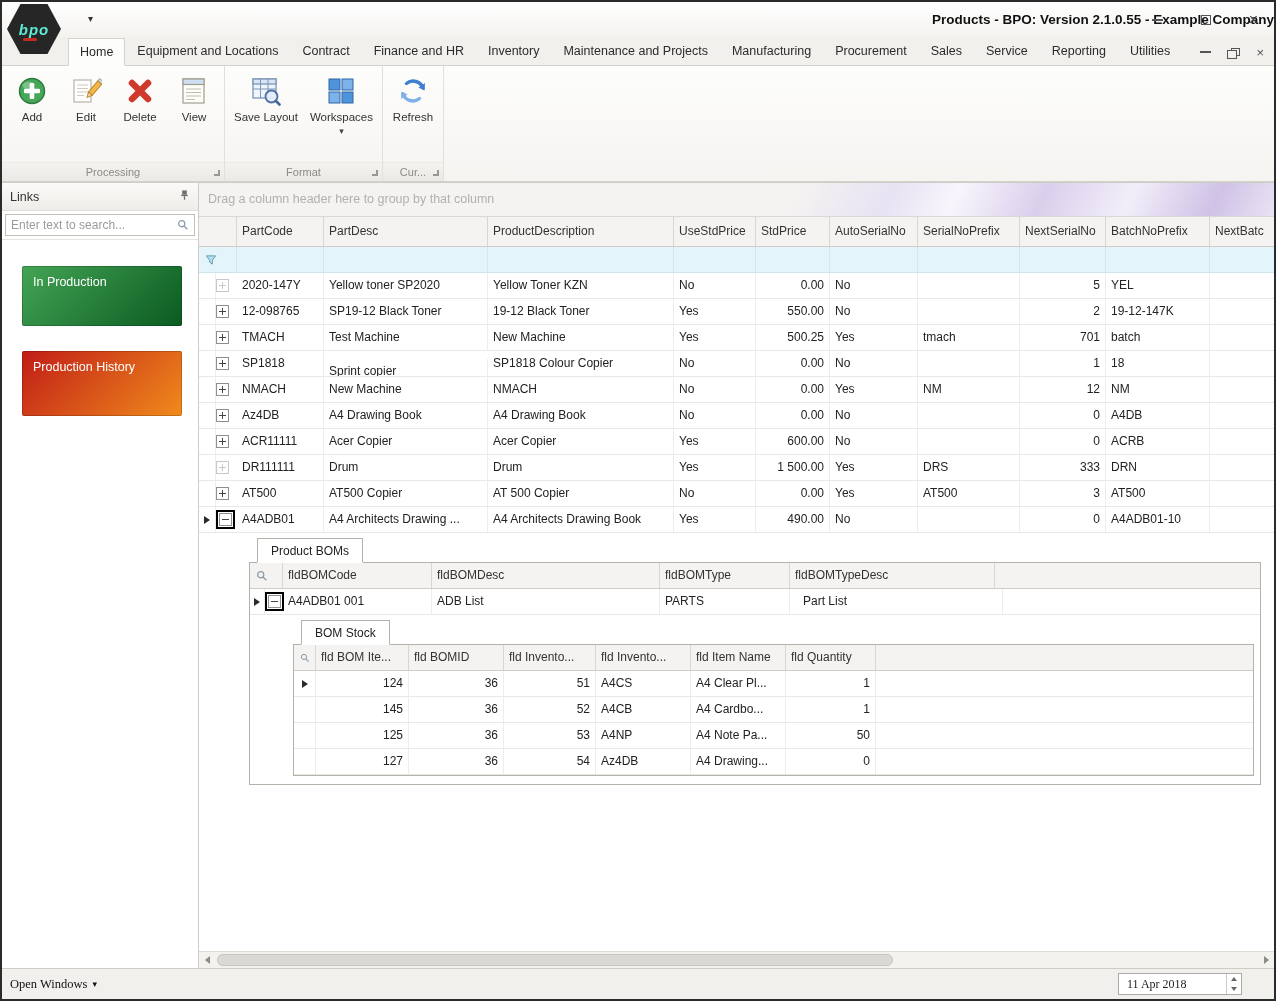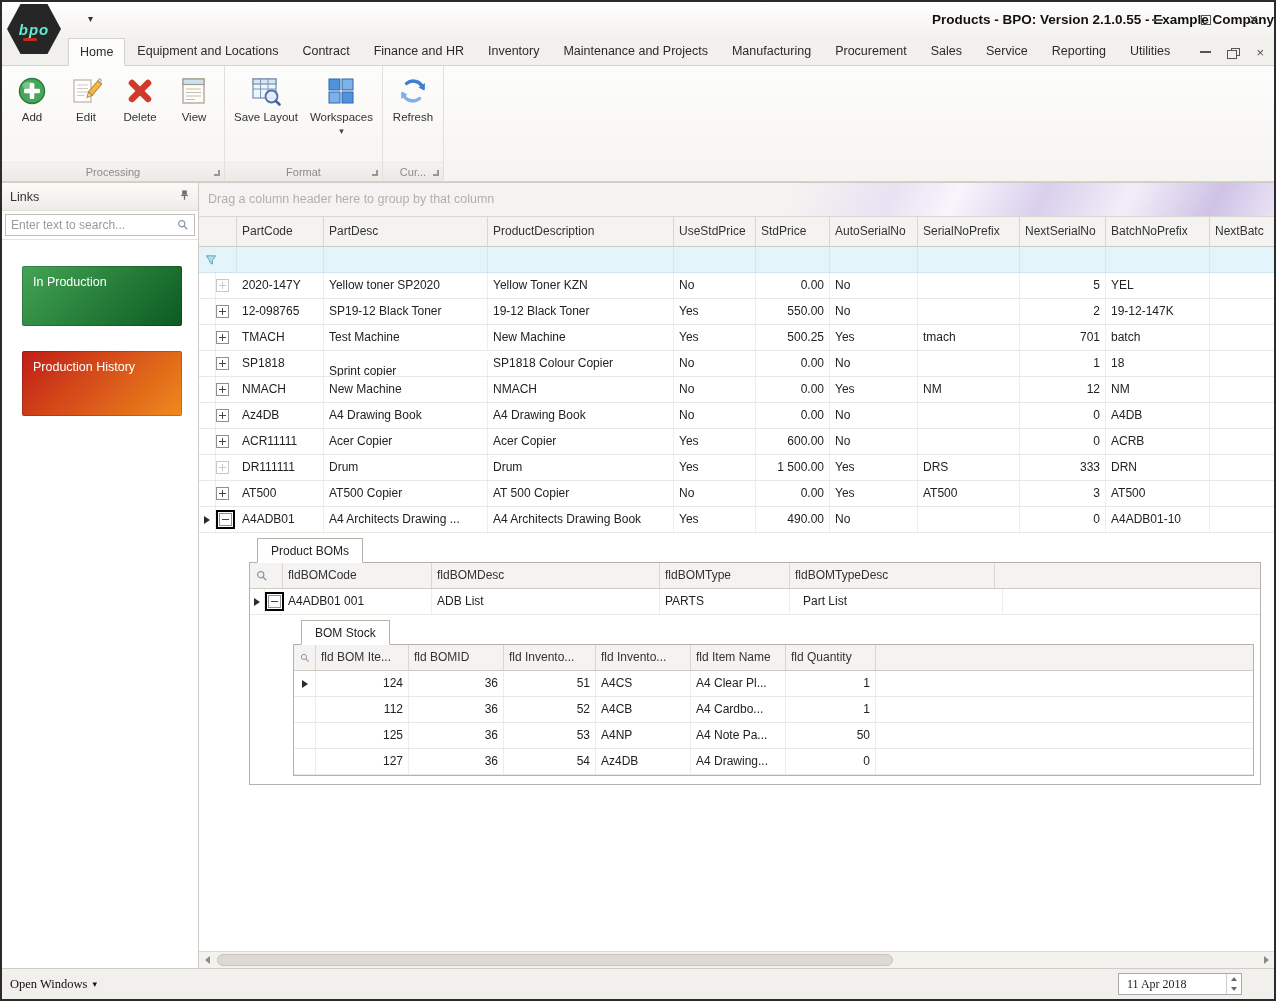--- a/index.html
+++ b/index.html
@@ -560,21 +560,21 @@
                   <div class="gcell r" style="width: 93px;">124</div>
                   <div class="gcell r" style="width: 95px;">36</div>
                   <div class="gcell r" style="width: 92px;">51</div>
                   <div class="gcell" style="width: 95px;">A4CS</div>
                   <div class="gcell" style="width: 95px;">A4 Clear Pl...</div>
                   <div class="gcell r" style="width: 90px;">1</div>
                   <div class="gcell gfill"></div>
                 </div>
                 <div class="grow">
                   <span class="gind" style="width: 22px;"></span>
-                  <div class="gcell r" style="width: 93px;">112</div>
+                  <div class="gcell r" style="width: 93px;">145</div>
                   <div class="gcell r" style="width: 95px;">36</div>
                   <div class="gcell r" style="width: 92px;">52</div>
                   <div class="gcell" style="width: 95px;">A4CB</div>
                   <div class="gcell" style="width: 95px;">A4 Cardbo...</div>
                   <div class="gcell r" style="width: 90px;">1</div>
                   <div class="gcell gfill"></div>
                 </div>
                 <div class="grow">
                   <span class="gind" style="width: 22px;"></span>
                   <div class="gcell r" style="width: 93px;">125</div>

